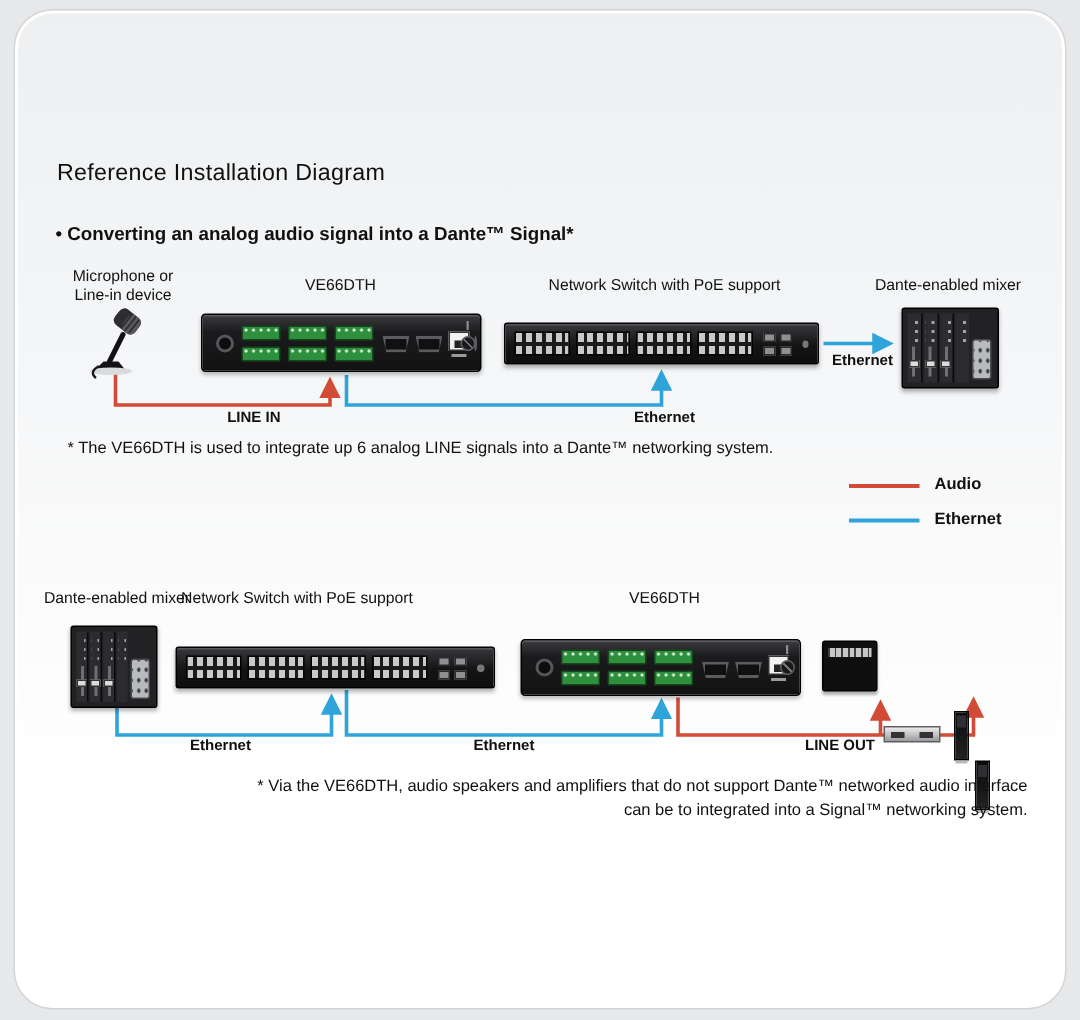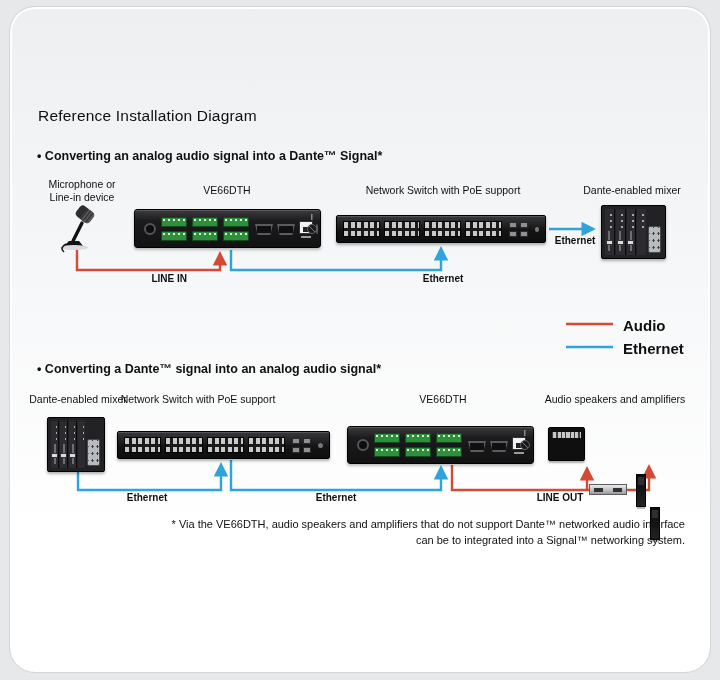--- a/index.html
+++ b/index.html
@@ -8,21 +8,21 @@
   .page { position:absolute; inset:0; }
   .card { position:absolute; left:9px; top:6px; right:9px; bottom:7px; border-radius:26px;
           background:linear-gradient(180deg,#edeff0 0%,#f6f7f8 40%,#ffffff 78%);
           border:1px solid #d3d5d7; box-shadow:inset 0 0 0 2px #ffffff; }
   .abs { position:absolute; }
   .title { font-size:15.5px; font-weight:400; color:#101010; letter-spacing:.2px; }
   .heading { font-size:12.5px; font-weight:700; color:#101010; }
   .dev-label { font-size:10.5px; color:#101010; text-align:center; line-height:13px; }
   .wire-label { font-size:10px; font-weight:700; color:#101010; text-align:center; }
   .footnote { font-size:11px; color:#101010; line-height:16px; }
-  .legend-label { font-size:15px; font-weight:700; color:#101010; }
+  .legend-label { font-size:11px; font-weight:700; color:#101010; }
 
   .wires { position:absolute; left:0; top:0; }
 
   
   .ve66 { background:linear-gradient(180deg,#3c3c3f 0%,#1b1b1d 30%,#121213 100%);
           border:1px solid #000; border-radius:3px; box-shadow:0 2px 3px rgba(0,0,0,.25), inset 0 1px 0 #5a5a5e; }
   .vport { position:absolute; left:9px; top:50%; margin-top:-6px; width:12px; height:12px; border-radius:50%;
            background:#0d0d0d; border:2px solid #55555a; }
   .vterms { position:absolute; left:26px; top:7px; width:88px; height:24px;
             display:grid; grid-template-columns:repeat(3,1fr); grid-template-rows:1fr 1fr; gap:4px 5px; }
@@ -178,30 +178,29 @@
     <div class="mxs" style="border-right:none;">
         <i class="dots"></i>
       </div>
     <div class="mxp"></div>
   </div>
 
   <div class="abs wire-label" style="left:107px; top:273px; width:80px;text-align:right;">LINE IN</div>
   <div class="abs wire-label" style="left:401px; top:273px; width:84px;">Ethernet</div>
   <div class="abs wire-label" style="left:533px; top:235px; width:84px;">Ethernet</div>
 
+  <div class="abs footnote" style="left:45px; top:291px; width:620px;">* The VE66DTH is used to integrate up 6 analog LINE signals into a Dante™  networking system.</div>
 
   <div class="abs legend-label" style="left:623px; top:317px;">Audio</div>
   <div class="abs legend-label" style="left:623px; top:340px;">Ethernet</div>
 
-  <div class="abs heading" style="left:37px; top:362px;">• Converting a Dante™ signal into an analog audio signal*</div>
 
   <div class="abs dev-label" style="left:18px; top:393px; width:120px;">Dante-enabled mixer</div>
   <div class="abs dev-label" style="left:118px; top:393px; width:160px;">Network Switch with PoE support</div>
   <div class="abs dev-label" style="left:393px; top:393px; width:100px;">VE66DTH</div>
-  <div class="abs dev-label" style="left:535px; top:393px; width:160px;">Audio speakers and amplifiers</div>
 
   <div class="abs mixer" style="left:47px; top:417px; width:58px; height:55px;">
     <div class="mxs">
         <i class="dots"></i>
         <i class="slot"></i>
         <i class="knob"></i>
       </div>
     <div class="mxs">
         <i class="dots"></i>
         <i class="slot"></i>

